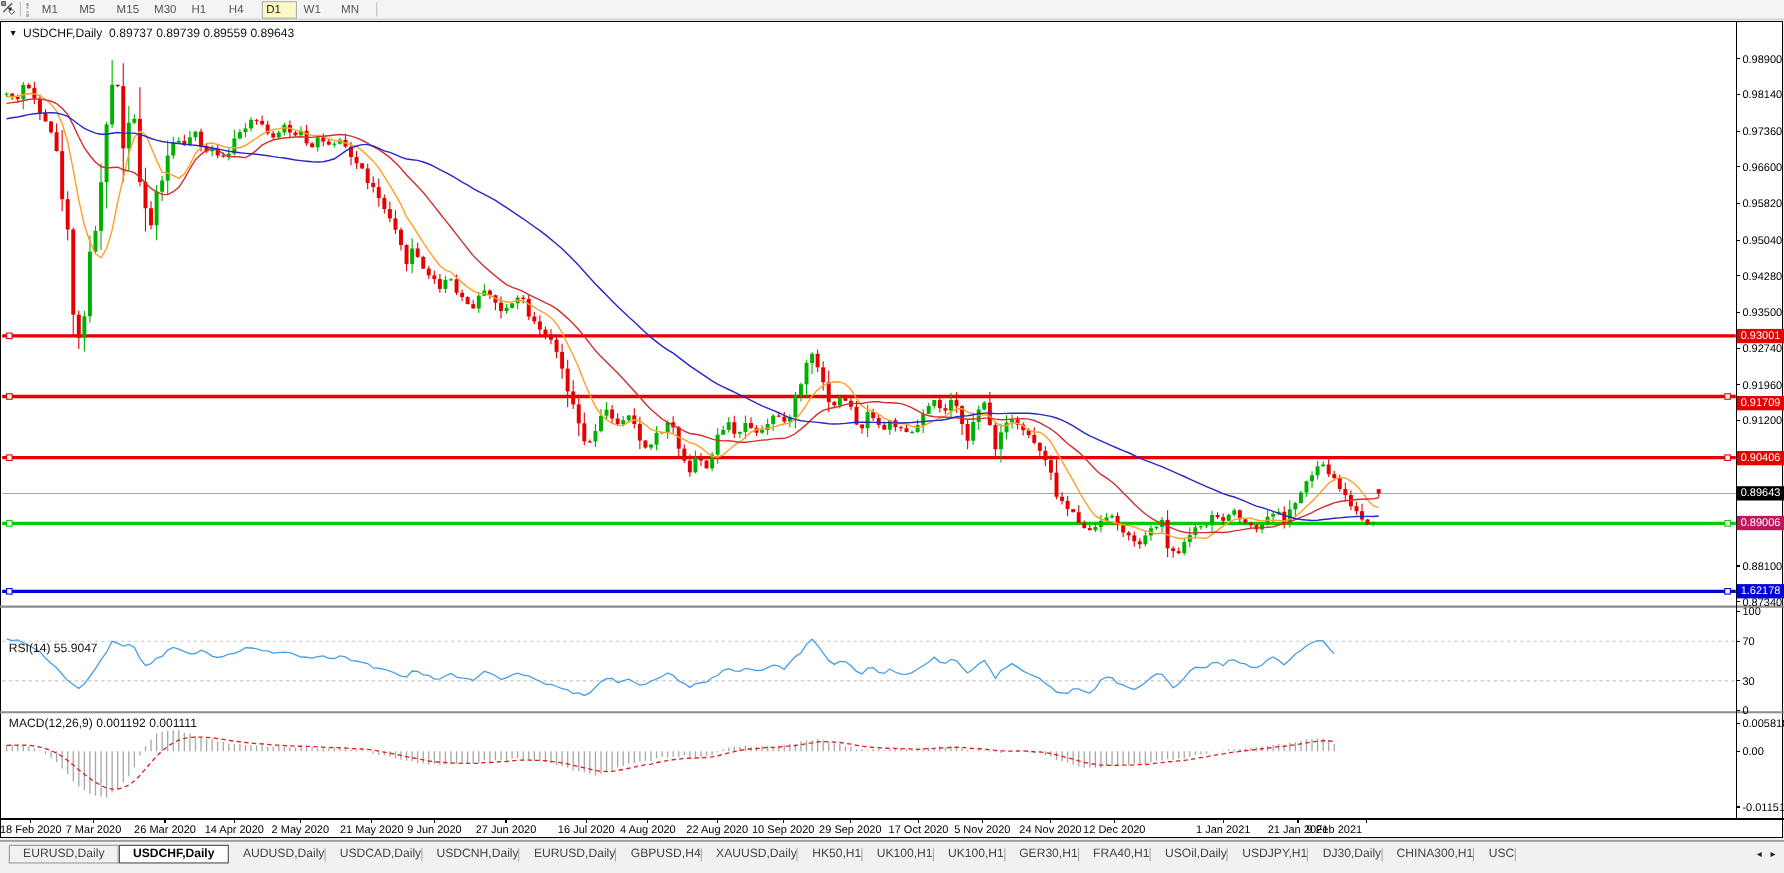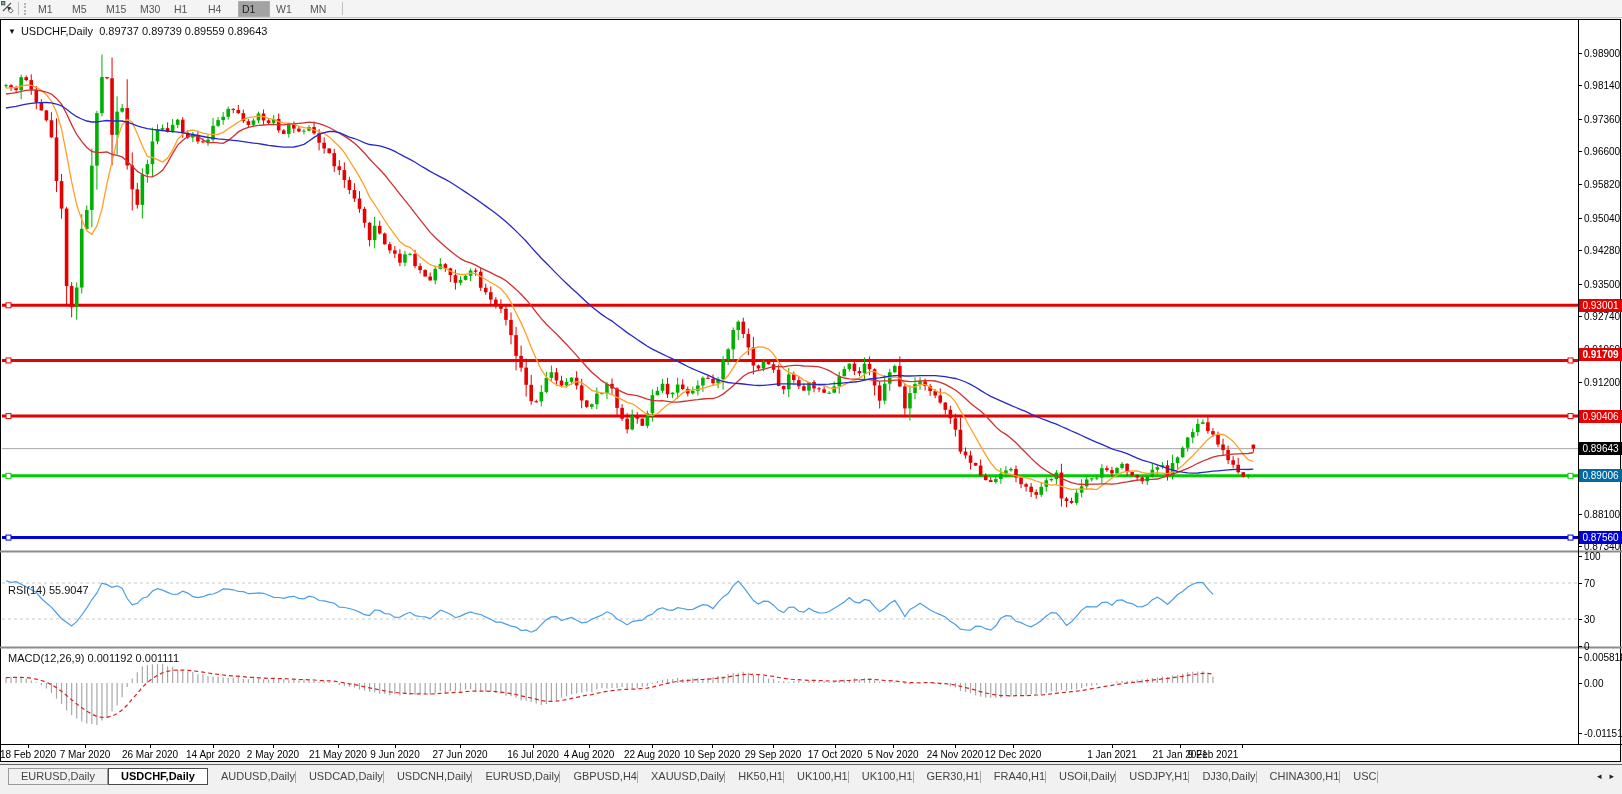--- a/index.html
+++ b/index.html
@@ -7,21 +7,21 @@
   svg{position:absolute;left:0;top:0;}
   
   .toolbar{position:absolute;left:0;top:0;width:1622px;height:17px;background:#F4F4F4;
            border-bottom:1px solid #C6C6C6;display:flex;align-items:center;font-size:10.5px;color:#444;}
   .tool-icon-group{display:flex;align-items:center;padding:0 4px;height:15px;cursor:pointer;}
   .caret{font-size:8px;color:#333;margin-left:3px;}
   .vsep{width:1px;height:13px;background:#C0C0C0;margin:0 3px;}
   .grip{width:3px;height:12px;border-left:2px dotted #B5B5B5;margin:0 4px 0 2px;}
   .tf-btn{display:inline-block;min-width:24px;padding:1px 3px;margin:0 1px;
           border:1px solid transparent;color:#555;cursor:pointer;}
-  .tf-btn.active{background:#a3a3a3;border:1px solid #AFAFAF;color:#222;}
+  .tf-btn.active{background:#fef9c3;border:1px solid #AFAFAF;color:#222;}
   
   .chart-title{position:absolute;left:8px;top:25px;font-size:11px;color:#111;white-space:pre;}
   .chart-title .tri{font-size:8px;margin-right:5px;position:relative;top:-1px;}
   .pane-label{position:absolute;left:8px;font-size:11px;color:#111;}
   .price-badge{position:absolute;left:1579px;width:43px;height:13px;line-height:13px;
                font-size:10px;text-align:center;color:#fff;}
   .date-label{position:absolute;top:749px;transform:translateX(-50%);font-size:10px;color:#000;white-space:nowrap;}
   
   .tab-bar{position:absolute;left:0;top:764px;width:1622px;height:30px;background:#F1F1F1;
            border-top:1px solid #666;display:flex;align-items:flex-start;font-size:11px;color:#444;}
@@ -888,24 +888,24 @@
     <div class="vsep"></div>
   </div>
 
   <div class="chart-title"><span class="tri">▼</span><span>USDCHF,Daily</span><span>  </span><span>0.89737 0.89739 0.89559 0.89643</span></div>
 
   <div class="pane-label" style="top:584px;">RSI(14) 55.9047</div>
   <div class="pane-label" style="top:652px;">MACD(12,26,9) 0.001192 0.001111</div>
 
   <div id="overlay">
       <div class="price-badge" style="top: 298.802px; background: rgb(230, 0, 0);">0.93001</div>
-      <div class="price-badge" style="top: 348px; background: rgb(230, 0, 0); font-weight: bold;">0.91709</div>
+      <div class="price-badge" style="top: 360px; background: rgb(230, 0, 0);">0.91709</div>
       <div class="price-badge" style="top: 409.583px; background: rgb(230, 0, 0);">0.90406</div>
-      <div class="price-badge" style="top: 469.349px; background: #0369a1;">0.89006</div>
-      <div class="price-badge" style="top: 531.079px; background: rgb(0, 0, 216);">0.87560</div>
+      <div class="price-badge" style="top: 469.349px; background: #be185d;">0.89006</div>
+      <div class="price-badge" style="top: 531.079px; background: rgb(0, 0, 216);">1.62178</div>
       <div class="price-badge" style="top: 442.155px; background: rgb(0, 0, 0);">0.89643</div>
       <div class="date-label" style="left: 28px;">18 Feb 2020</div>
       <div class="date-label" style="left: 85px;">7 Mar 2020</div>
       <div class="date-label" style="left: 150px;">26 Mar 2020</div>
       <div class="date-label" style="left: 213px;">14 Apr 2020</div>
       <div class="date-label" style="left: 273px;">2 May 2020</div>
       <div class="date-label" style="left: 338px;">21 May 2020</div>
       <div class="date-label" style="left: 395px;">9 Jun 2020</div>
       <div class="date-label" style="left: 460px;">27 Jun 2020</div>
       <div class="date-label" style="left: 533px;">16 Jul 2020</div>

